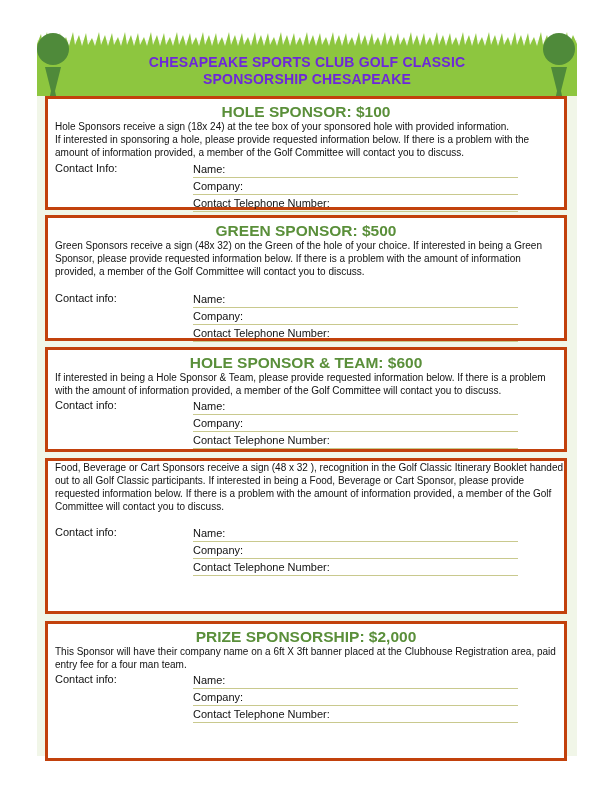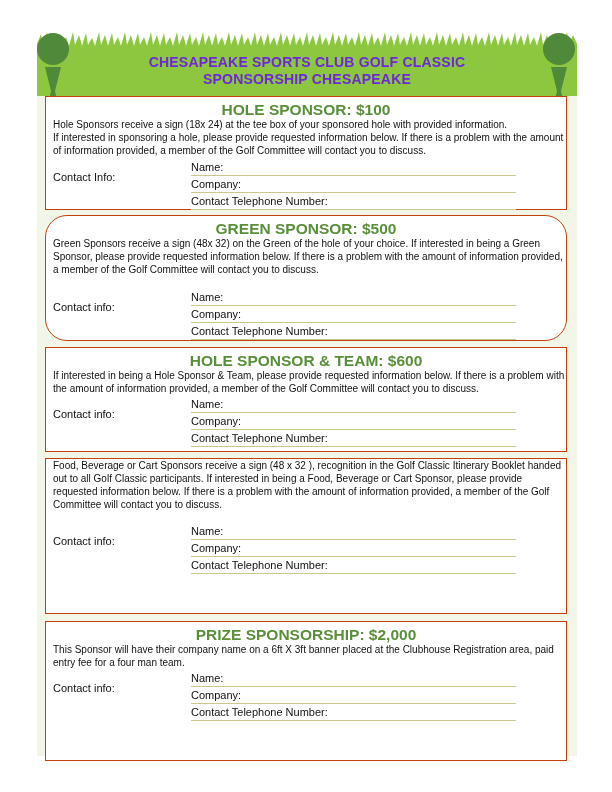--- a/index.html
+++ b/index.html
@@ -4,25 +4,25 @@
 <style>
   html,body{margin:0;padding:0;background:#ffffff;}
   body{width:612px;height:792px;position:relative;overflow:hidden;font-family:"Liberation Sans",sans-serif;}
   .page-bg{position:absolute;left:37px;top:40px;width:540px;height:716px;background:#f1f6e8;}
   .banner{position:absolute;left:37px;top:50px;width:540px;height:46px;background:#8dc63f;}
   .grass{position:absolute;left:37px;top:30px;width:540px;height:24px;}
   .banner-title{position:absolute;left:37px;top:54px;width:540px;text-align:center;color:#6d28d9;font-weight:bold;font-size:14px;line-height:17px;letter-spacing:0.2px;}
   .tee{position:absolute;top:33px;width:36px;height:86px;}
   .tee-left{left:35px;}
   .tee-right{left:541px;}
-  .section{position:absolute;left:45px;width:522px;background:#ffffff;border:1px solid #c2410c;box-sizing:border-box;}
+  .section{position:absolute;left:45px;width:522px;background:#ffffff;border:3px solid #c2410c;box-sizing:border-box;}
   .sec-title{text-align:center;color:#5a8f3a;font-weight:bold;font-size:15.5px;line-height:17px;margin-top:4px;}
   .sec-desc{font-size:10px;line-height:13px;color:#111;padding:0 0 0 7px;white-space:pre-line;}
   .contact{position:relative;font-size:11px;color:#111;}
-  .contact-label{position:absolute;left:7px;top:11px;}
+  .contact-label{position:absolute;left:7px;top:0;}
   .field{position:absolute;left:115px;width:325px;height:16px;border-bottom:1.5px solid #c9c98e;box-sizing:border-box;line-height:14px;margin-left:30px;}
 </style>
 </head>
 <body>
 
 <div class="page-bg"></div>
 <div class="banner"></div>
 
 <svg class="grass" viewBox="0 0 540 24" preserveAspectRatio="none">
   <path d="M0,24 L0,14 L4,4 L6,16 L10,2 L12,15 L16,6 L19,16 L23,3 L25,15 L29,7 L32,16 L36,2 L38,15 L42,5 L45,16 L49,3 L51,15 L55,8 L58,16 L62,2 L64,15 L68,5 L71,16 L75,3 L77,15 L81,7 L84,16 L88,2 L90,15 L94,5 L97,16 L101,3 L103,15 L107,7 L110,16 L114,2 L116,15 L120,5 L123,16 L127,3 L129,15 L133,7 L136,16 L140,2 L142,15 L146,5 L149,16 L153,3 L155,15 L159,7 L162,16 L166,2 L168,15 L172,5 L175,16 L179,3 L181,15 L185,7 L188,16 L192,2 L194,15 L198,5 L201,16 L205,3 L207,15 L211,7 L214,16 L218,2 L220,15 L224,5 L227,16 L231,3 L233,15 L237,7 L240,16 L244,2 L246,15 L250,5 L253,16 L257,3 L259,15 L263,7 L266,16 L270,2 L272,15 L276,5 L279,16 L283,3 L285,15 L289,7 L292,16 L296,2 L298,15 L302,5 L305,16 L309,3 L311,15 L315,7 L318,16 L322,2 L324,15 L328,5 L331,16 L335,3 L337,15 L341,7 L344,16 L348,2 L350,15 L354,5 L357,16 L361,3 L363,15 L367,7 L370,16 L374,2 L376,15 L380,5 L383,16 L387,3 L389,15 L393,7 L396,16 L400,2 L402,15 L406,5 L409,16 L413,3 L415,15 L419,7 L422,16 L426,2 L428,15 L432,5 L435,16 L439,3 L441,15 L445,7 L448,16 L452,2 L454,15 L458,5 L461,16 L465,3 L467,15 L471,7 L474,16 L478,2 L480,15 L484,5 L487,16 L491,3 L493,15 L497,7 L500,16 L504,2 L506,15 L510,5 L513,16 L517,3 L519,15 L523,7 L526,16 L530,2 L532,15 L536,5 L540,14 L540,24 Z" fill="#8dc63f"></path>
@@ -47,21 +47,21 @@
   <div class="sec-desc">Hole Sponsors receive a sign (18x 24) at the tee box of your sponsored hole with provided information.
 If interested in sponsoring a hole, please provide requested information below.  If there is a problem with the amount of information provided, a member of the Golf Committee will contact you to discuss.</div>
   <div class="contact" style="margin-top:3px;">
     <span class="contact-label">Contact Info:</span>
     <div class="field" style="top:0;">Name:</div>
     <div class="field" style="top:17px;">Company:</div>
     <div class="field" style="top:34px;">Contact Telephone Number:</div>
   </div>
 </div>
 
-<div class="section" style="top:215px;height:126px;border-radius:22px;">
+<div class="section" style="top:215px;height:126px;">
   <div class="sec-title">GREEN SPONSOR:  $500</div>
   <div class="sec-desc">Green Sponsors receive a sign (48x 32) on the Green of the hole of your choice. If interested in being a Green Sponsor, please provide requested information below.  If there is a problem with the amount of information provided, a member of the Golf Committee will contact you to discuss.</div>
   <div class="contact" style="margin-top:14px;">
     <span class="contact-label">Contact info:</span>
     <div class="field" style="top:0;">Name:</div>
     <div class="field" style="top:17px;">Company:</div>
     <div class="field" style="top:34px;">Contact Telephone Number:</div>
   </div>
 </div>
 

